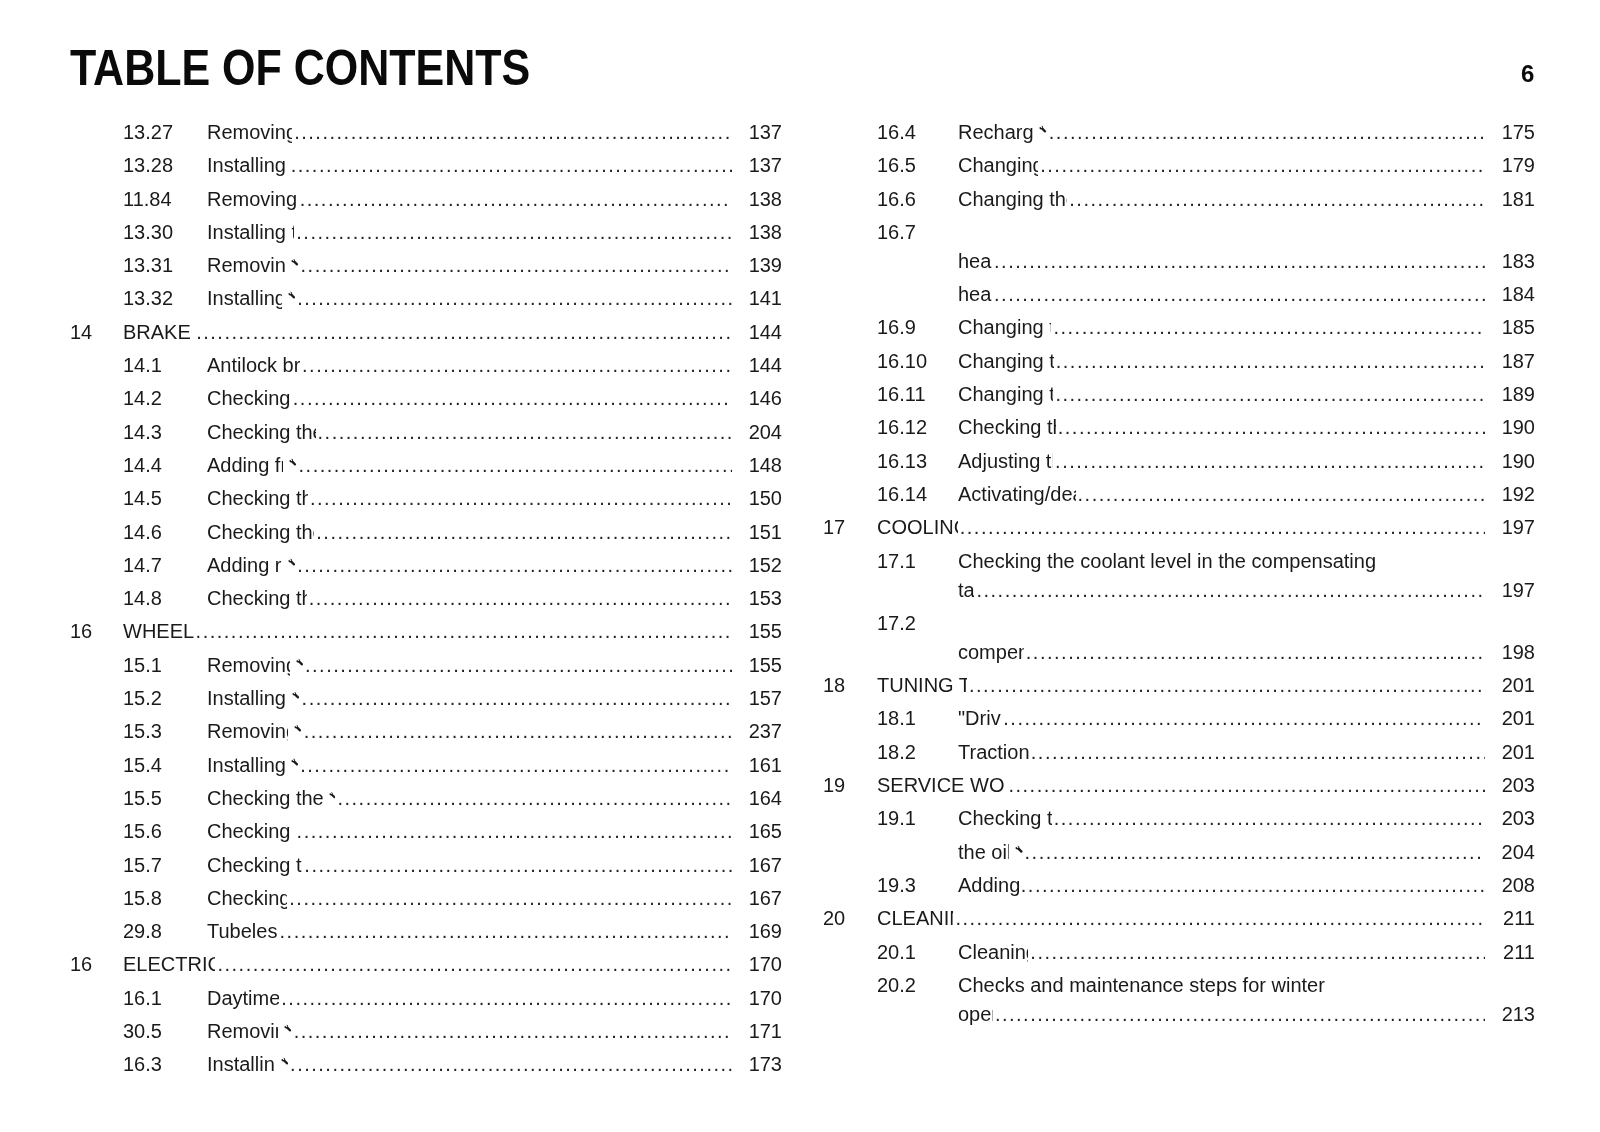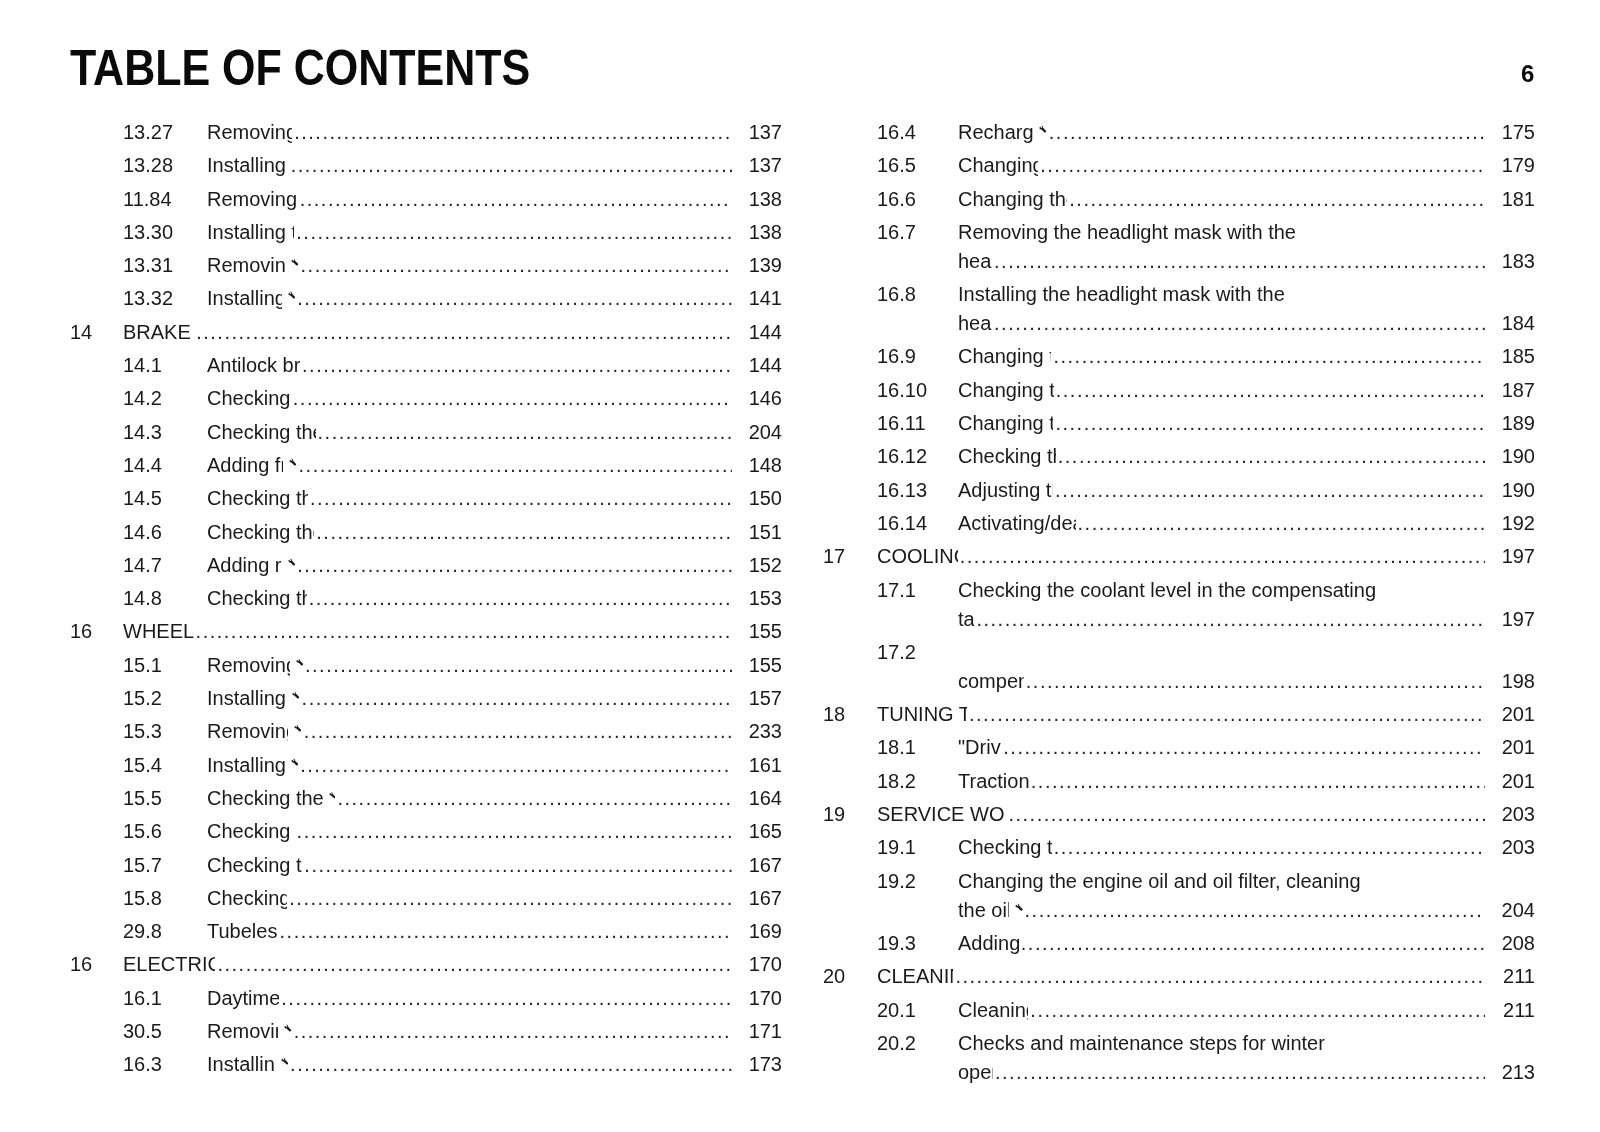--- a/index.html
+++ b/index.html
@@ -199,21 +199,21 @@
       </div>
     </div>
     <div class="entry sub">
       <div class="row">
         <span class="num">15.3</span>
         <span class="title-text">Removing the rear wheel</span>
         <svg class="wrench" viewBox="0 0 20 20">
     <path d="M3.2 2.2 L6.2 5.2 L8.2 4.6 L8.8 2.6 L5.8 -0.4 C9 -1 11.6 1.6 11 4.8 L18.6 12.4 C19.6 13.4 19.6 15 18.6 16 L17.8 16.8 C16.8 17.8 15.2 17.8 14.2 16.8 L6.6 9.2 C3.4 9.8 0.8 7.2 1.4 4 Z" fill="#1a1a1a" transform="translate(0,2)"></path>
   </svg>
         <span class="leader"></span>
-        <span class="page">233</span>
+        <span class="page">237</span>
       </div>
     </div>
     <div class="entry sub">
       <div class="row">
         <span class="num">15.4</span>
         <span class="title-text">Installing the rear wheel</span>
         <svg class="wrench" viewBox="0 0 20 20">
     <path d="M3.2 2.2 L6.2 5.2 L8.2 4.6 L8.8 2.6 L5.8 -0.4 C9 -1 11.6 1.6 11 4.8 L18.6 12.4 C19.6 13.4 19.6 15 18.6 16 L17.8 16.8 C16.8 17.8 15.2 17.8 14.2 16.8 L6.6 9.2 C3.4 9.8 0.8 7.2 1.4 4 Z" fill="#1a1a1a" transform="translate(0,2)"></path>
   </svg>
         <span class="leader"></span>
@@ -326,33 +326,28 @@
       <div class="row">
         <span class="num">16.6</span>
         <span class="title-text">Changing the fuses in the fuse box</span>
         <span class="leader"></span>
         <span class="page">181</span>
       </div>
     </div>
     <div class="entry sub">
       <div class="row">
         <span class="num">16.7</span>
-        <span class="title-text">Removing the headlight mask with the</span>
       </div>
       <div class="row cont">
         <span class="title-text">headlight</span>
         <span class="leader"></span>
         <span class="page">183</span>
       </div>
     </div>
     <div class="entry sub">
-      <div class="row">
-        <span class="num">16.8</span>
-        <span class="title-text">Installing the headlight mask with the</span>
-      </div>
       <div class="row cont">
         <span class="title-text">headlight</span>
         <span class="leader"></span>
         <span class="page">184</span>
       </div>
     </div>
     <div class="entry sub">
       <div class="row">
         <span class="num">16.9</span>
         <span class="title-text">Changing the low beam bulb</span>
@@ -463,24 +458,20 @@
     </div>
     <div class="entry sub">
       <div class="row">
         <span class="num">19.1</span>
         <span class="title-text">Checking the engine oil level</span>
         <span class="leader"></span>
         <span class="page">203</span>
       </div>
     </div>
     <div class="entry sub">
-      <div class="row">
-        <span class="num">19.2</span>
-        <span class="title-text">Changing the engine oil and oil filter, cleaning</span>
-      </div>
       <div class="row cont">
         <span class="title-text">the oil screens</span>
         <svg class="wrench" viewBox="0 0 20 20">
     <path d="M3.2 2.2 L6.2 5.2 L8.2 4.6 L8.8 2.6 L5.8 -0.4 C9 -1 11.6 1.6 11 4.8 L18.6 12.4 C19.6 13.4 19.6 15 18.6 16 L17.8 16.8 C16.8 17.8 15.2 17.8 14.2 16.8 L6.6 9.2 C3.4 9.8 0.8 7.2 1.4 4 Z" fill="#1a1a1a" transform="translate(0,2)"></path>
   </svg>
         <span class="leader"></span>
         <span class="page">204</span>
       </div>
     </div>
     <div class="entry sub">

